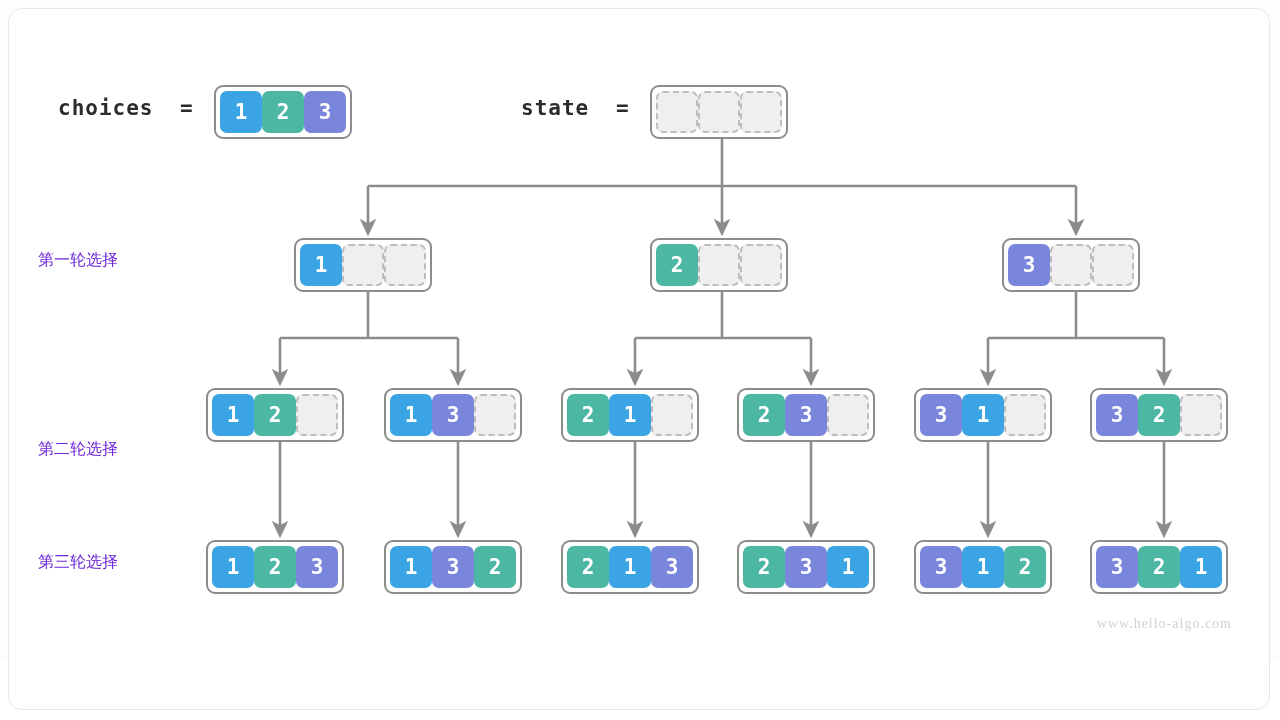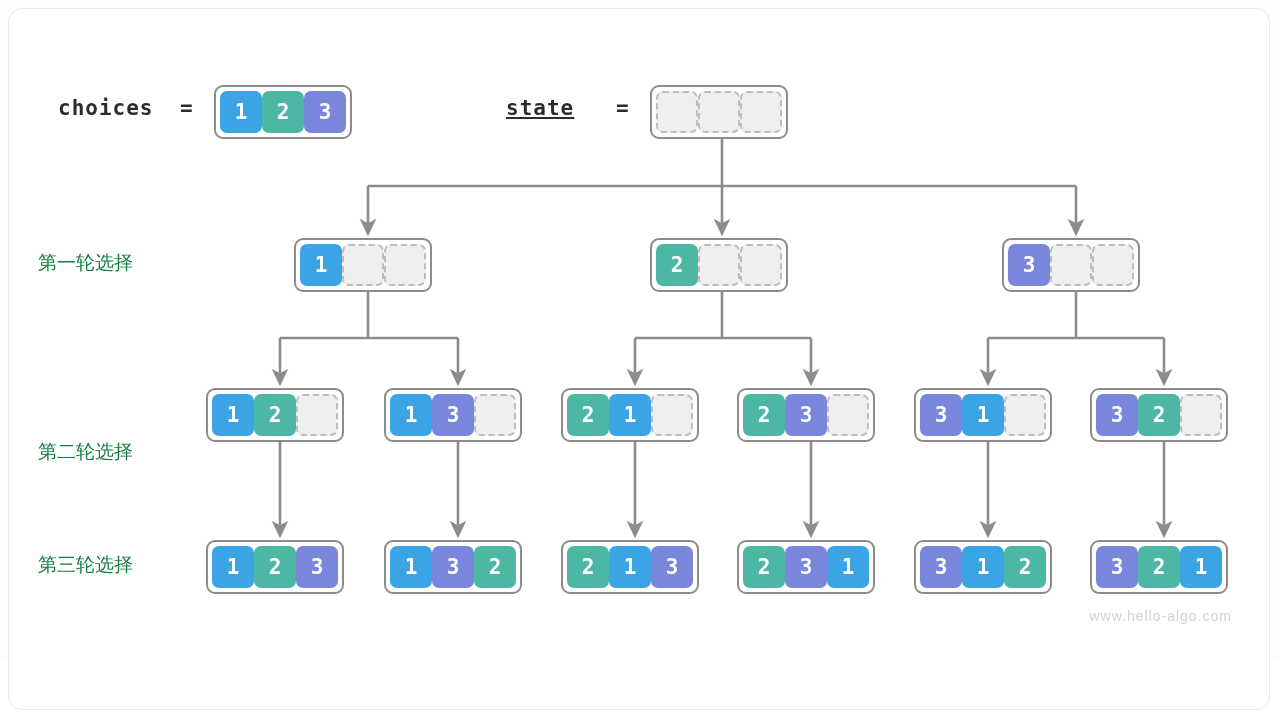--- a/index.html
+++ b/index.html
@@ -58,22 +58,22 @@
     font-family: "DejaVu Sans Mono", monospace;
     font-size: 21px;
     font-weight: bold;
     color: #2b2b2b;
   }
 
   
   .row-caption {
     position: absolute;
     font-family: "DejaVu Sans", sans-serif;
-    font-size: 19px;
-    color: #15803d;
+    font-size: 16px;
+    color: #6d28d9;
     white-space: nowrap;
   }
 
   
   .arr {
     position: absolute;
     box-sizing: border-box;
     border: 2px solid #8c8c8c;
     border-radius: 9px;
     background: #ffffff;
@@ -101,22 +101,22 @@
     color: transparent;
   }
   .cell.c1 { background: #3aa4e4; }
   .cell.c2 { background: #4cb8a4; }
   .cell.c3 { background: #7986db; }
 
   
   #watermark {
     position: absolute;
     right: 48px;
-    bottom: 36px;
-    font-family: Liberation Sans, sans-serif;
+    bottom: 28px;
+    font-family: Liberation Serif, serif;
     font-size: 14px;
     color: #d2d2d2;
     letter-spacing: 1px;
   }
 </style>
 </head>
 <body>
 
 <div id="canvas">
 
@@ -161,21 +161,21 @@
   </svg>
 
   <div class="code-label" style="left:58px; top:96px;">choices</div>
   <div class="eq" style="left:180px; top:96px;">=</div>
   <div class="arr" style="left:214px; top:85px;">
     <div class="cell c1">1</div>
     <div class="cell c2">2</div>
     <div class="cell c3">3</div>
   </div>
 
-  <div class="code-label" style="left:506px; top:96px;text-decoration:underline;">state</div>
+  <div class="code-label" style="left:521px; top:96px;">state</div>
   <div class="eq" style="left:616px; top:96px;">=</div>
   <div class="arr" style="left:650px; top:85px;">
     <div class="cell empty"></div>
     <div class="cell empty"></div>
     <div class="cell empty"></div>
   </div>
 
   <div class="row-caption" style="left:38px; top:250px;">第一轮选择</div>
   <div class="row-caption" style="left:38px; top:400px;margin-top:39px;">第二轮选择</div>
   <div class="row-caption" style="left:38px; top:552px;font-family:Liberation Mono, monospace;">第三轮选择</div>

